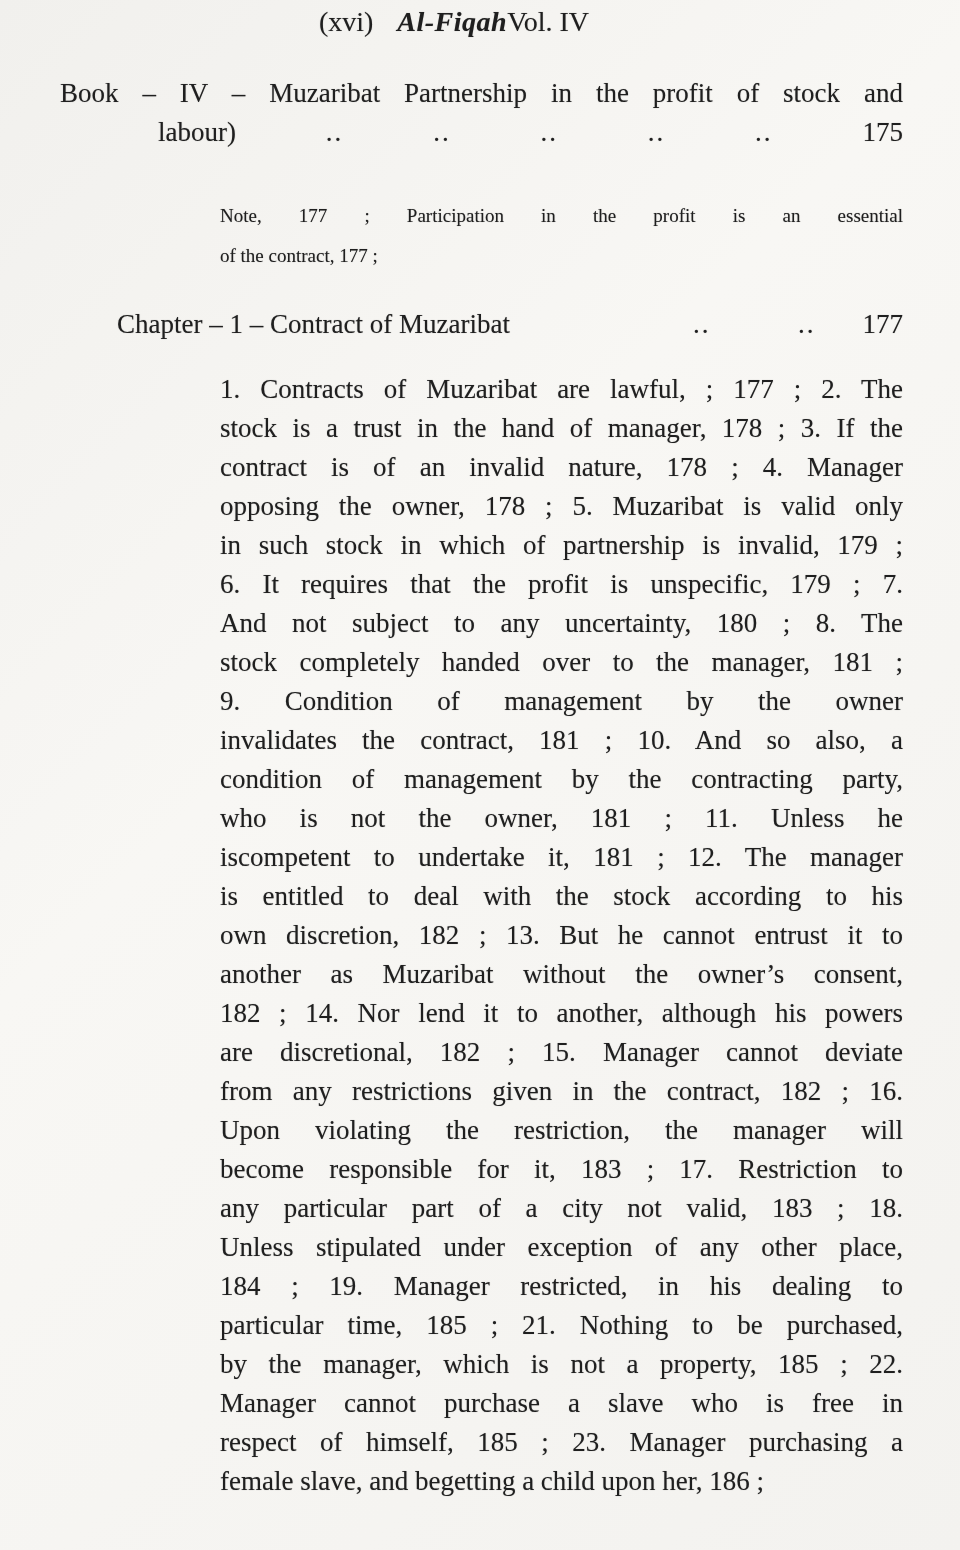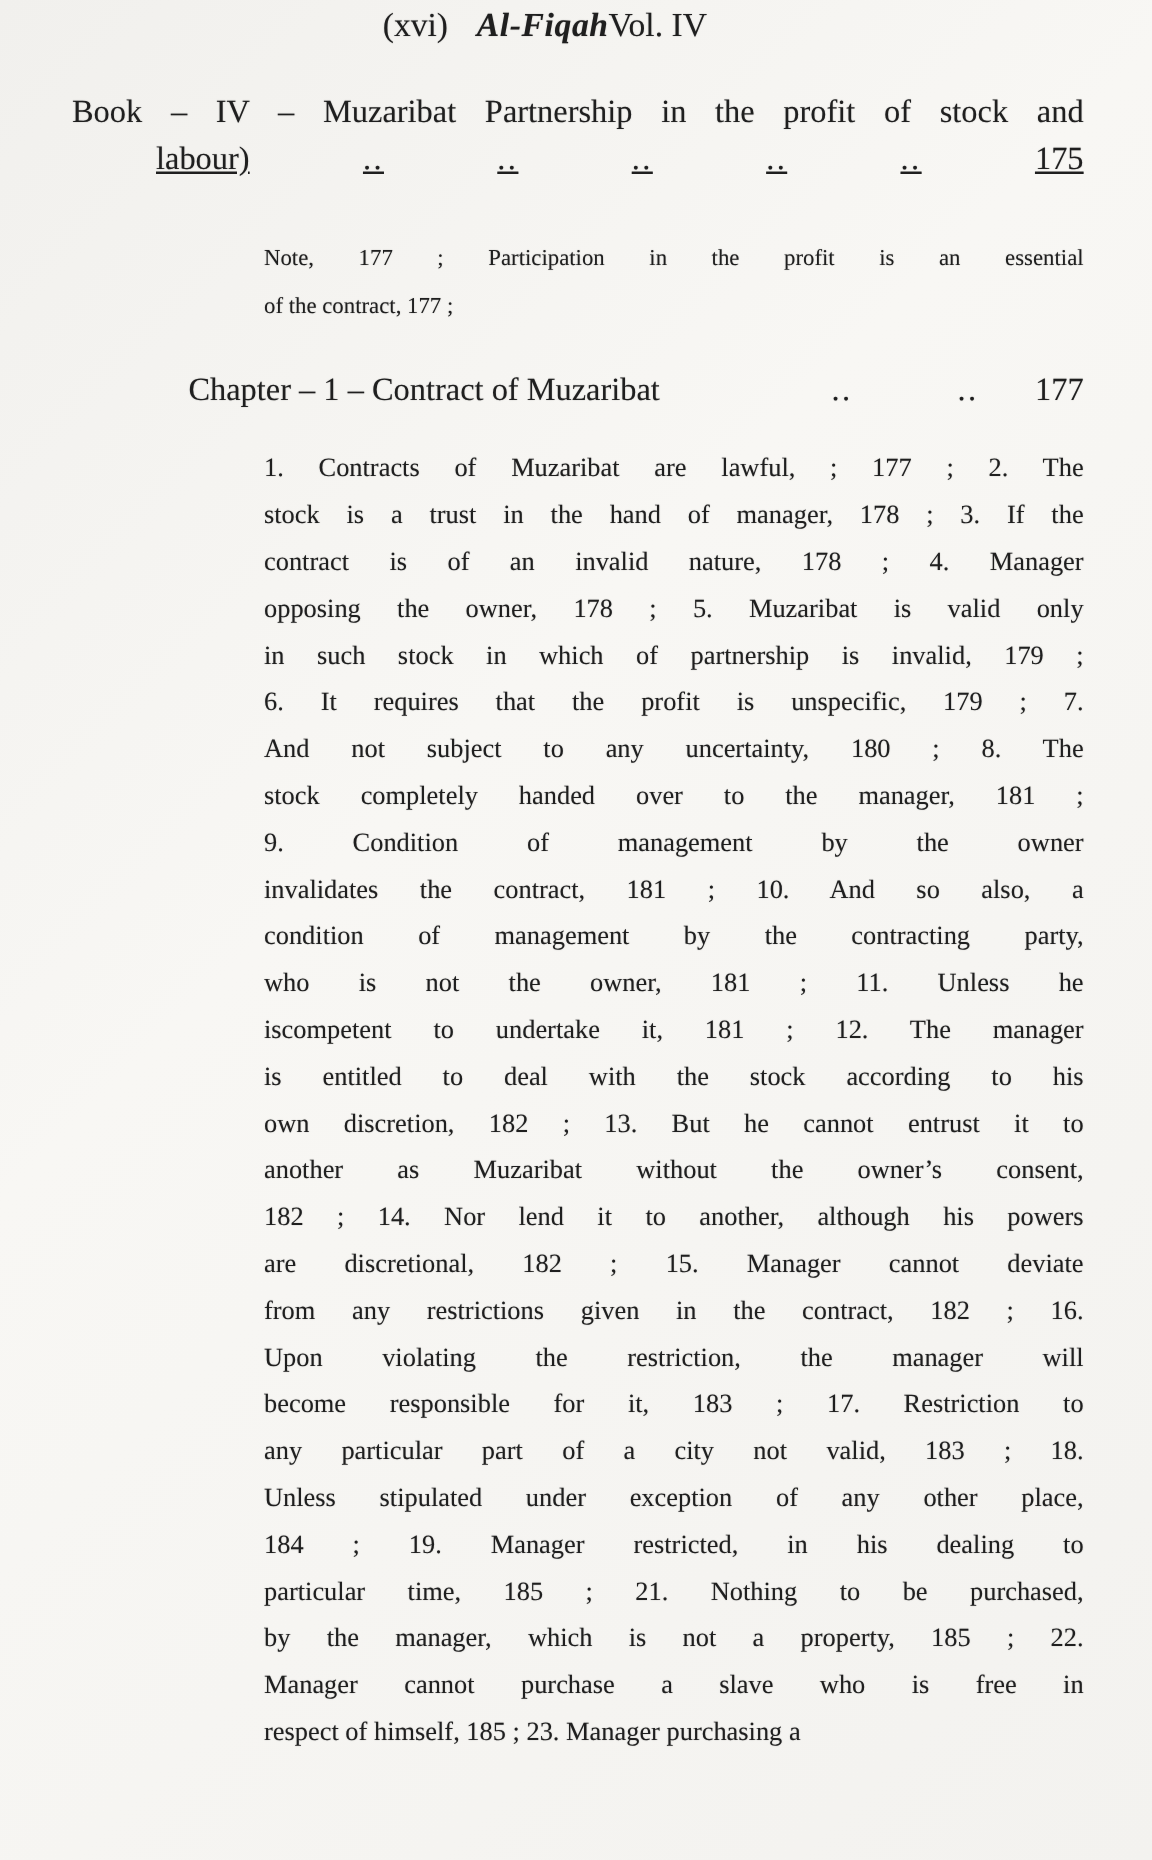--- a/index.html
+++ b/index.html
@@ -26,49 +26,48 @@
   }
   .header .journal-title { font-style: italic; font-weight: 600; letter-spacing: 0.5px; margin-left: 24px; }
   .book-entry {
     position: absolute;
     top: 74px; left: 60px; width: 843px;
     font-size: 27px;
     line-height: 39px;
   }
   .book-line1 { text-align: justify; text-align-last: justify; }
   .book-line2 {
-    margin-left: 70px;
+    margin-left: 98px;
     display: flex;
     justify-content: space-between;
     align-items: baseline;
-    text-decoration: underline;
   }
   .leader-dot { letter-spacing: 2px; }
   .note-block {
     position: absolute;
     top: 196px; left: 220px; width: 683px;
     font-size: 19px;
     line-height: 40px;
   }
   .note-block .line { text-align: justify; text-align-last: justify; }
   .note-block .line:last-child { text-align: justify; text-align-last: left; }
   .chapter-entry {
     position: absolute;
     top: 304px; left: 0; width: 960px; height: 42px;
     font-size: 27px;
     line-height: 40px;
   }
-  .chapter-title { position: absolute; left: 117px; margin-left: 40px; }
+  .chapter-title { position: absolute; left: 117px; }
   .chapter-dot-a { position: absolute; left: 693px; }
   .chapter-dot-b { position: absolute; left: 798px; }
   .chapter-page { position: absolute; left: 843px; width: 60px; text-align: right; }
   .index-paragraph {
     position: absolute;
     top: 370px; left: 220px; width: 683px;
-    font-size: 22px;
+    font-size: 27px;
     line-height: 39px;
   }
   .index-paragraph .line { text-align: justify; text-align-last: justify; }
   .index-paragraph .line:last-child { text-align: justify; text-align-last: left; }
 </style>
 </head>
 <body>
 
 <div class="page ink">
 
@@ -121,15 +120,16 @@
       <div class="line">from any restrictions given in the contract, 182 ; 16.</div>
       <div class="line">Upon violating the restriction, the manager will</div>
       <div class="line">become responsible for it, 183 ; 17. Restriction to</div>
       <div class="line">any particular part of a city not valid, 183 ; 18.</div>
       <div class="line">Unless stipulated under exception of any other place,</div>
       <div class="line">184 ; 19. Manager restricted, in his dealing to</div>
       <div class="line">particular time, 185 ; 21. Nothing to be purchased,</div>
       <div class="line">by the manager, which is not a property, 185 ; 22.</div>
       <div class="line">Manager cannot purchase a slave who is free in</div>
       <div class="line">respect of himself, 185 ; 23. Manager purchasing a</div>
+      <div class="line">female slave, and begetting a child upon her, 186 ;</div>
     </div>
 
 </div>
 
 </body></html>

